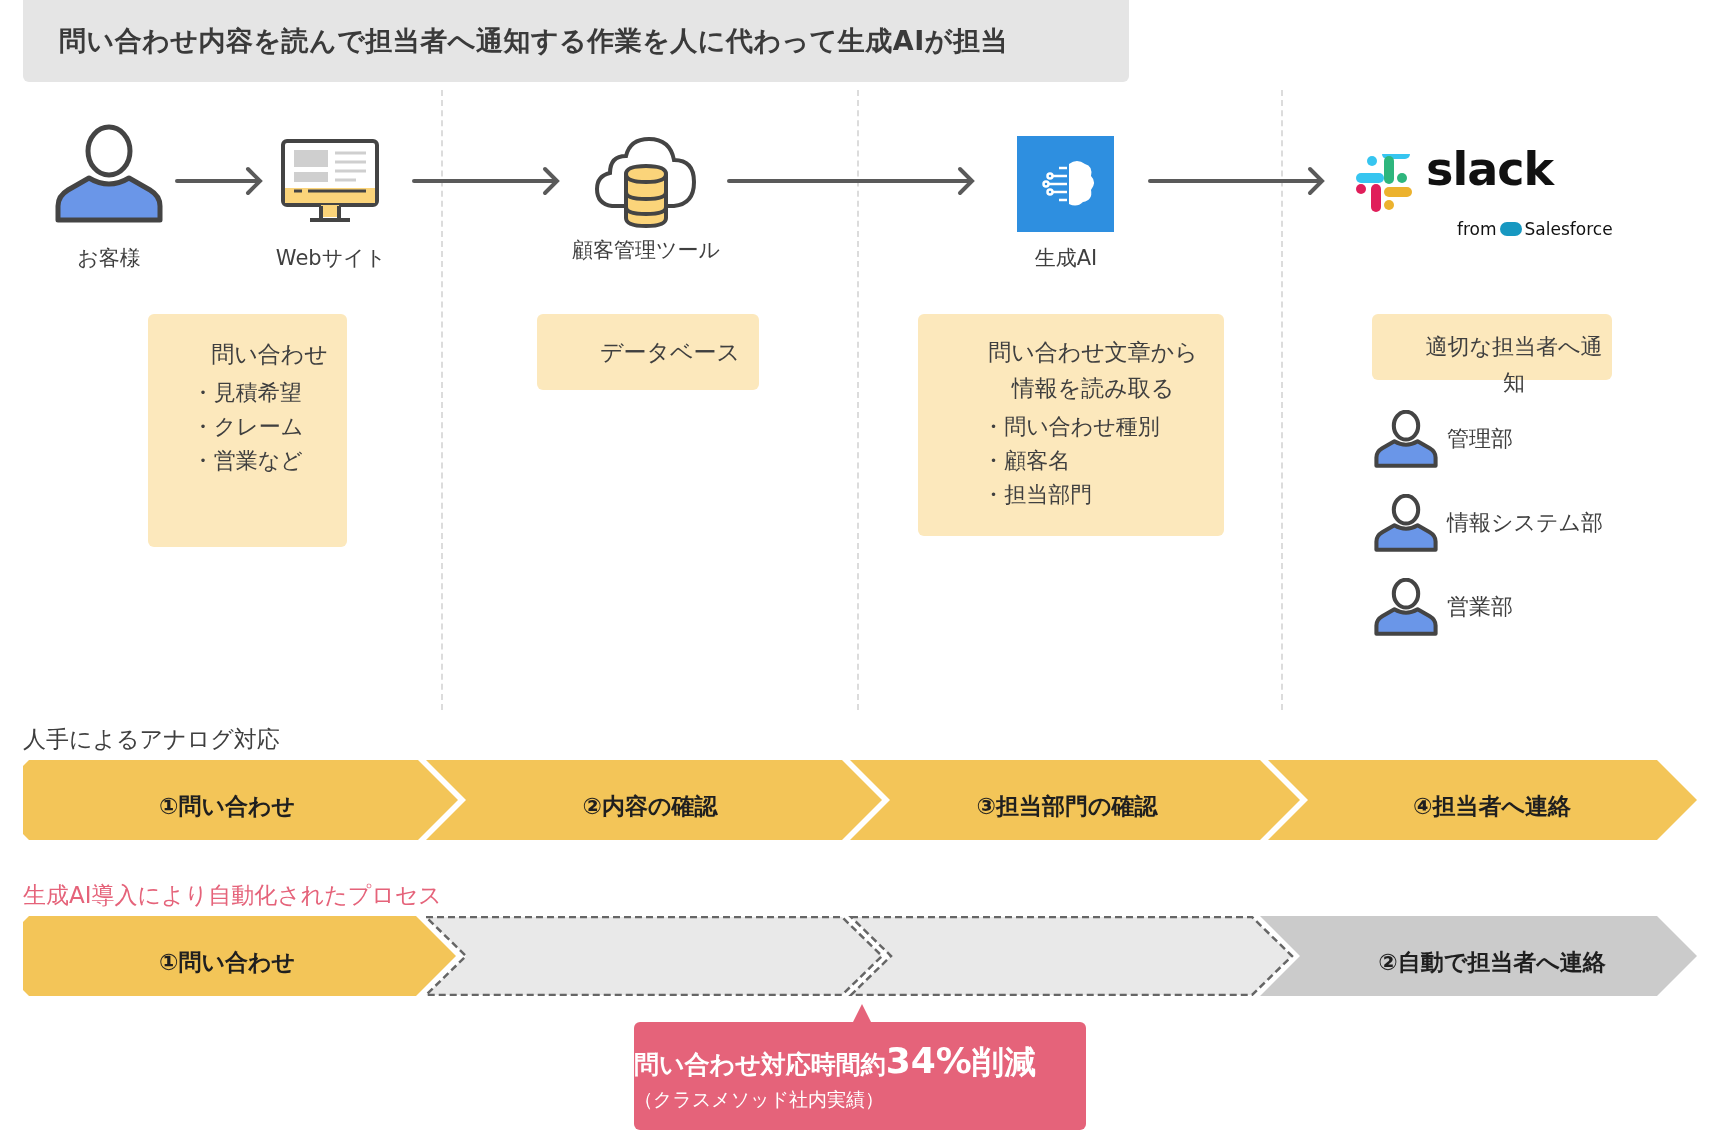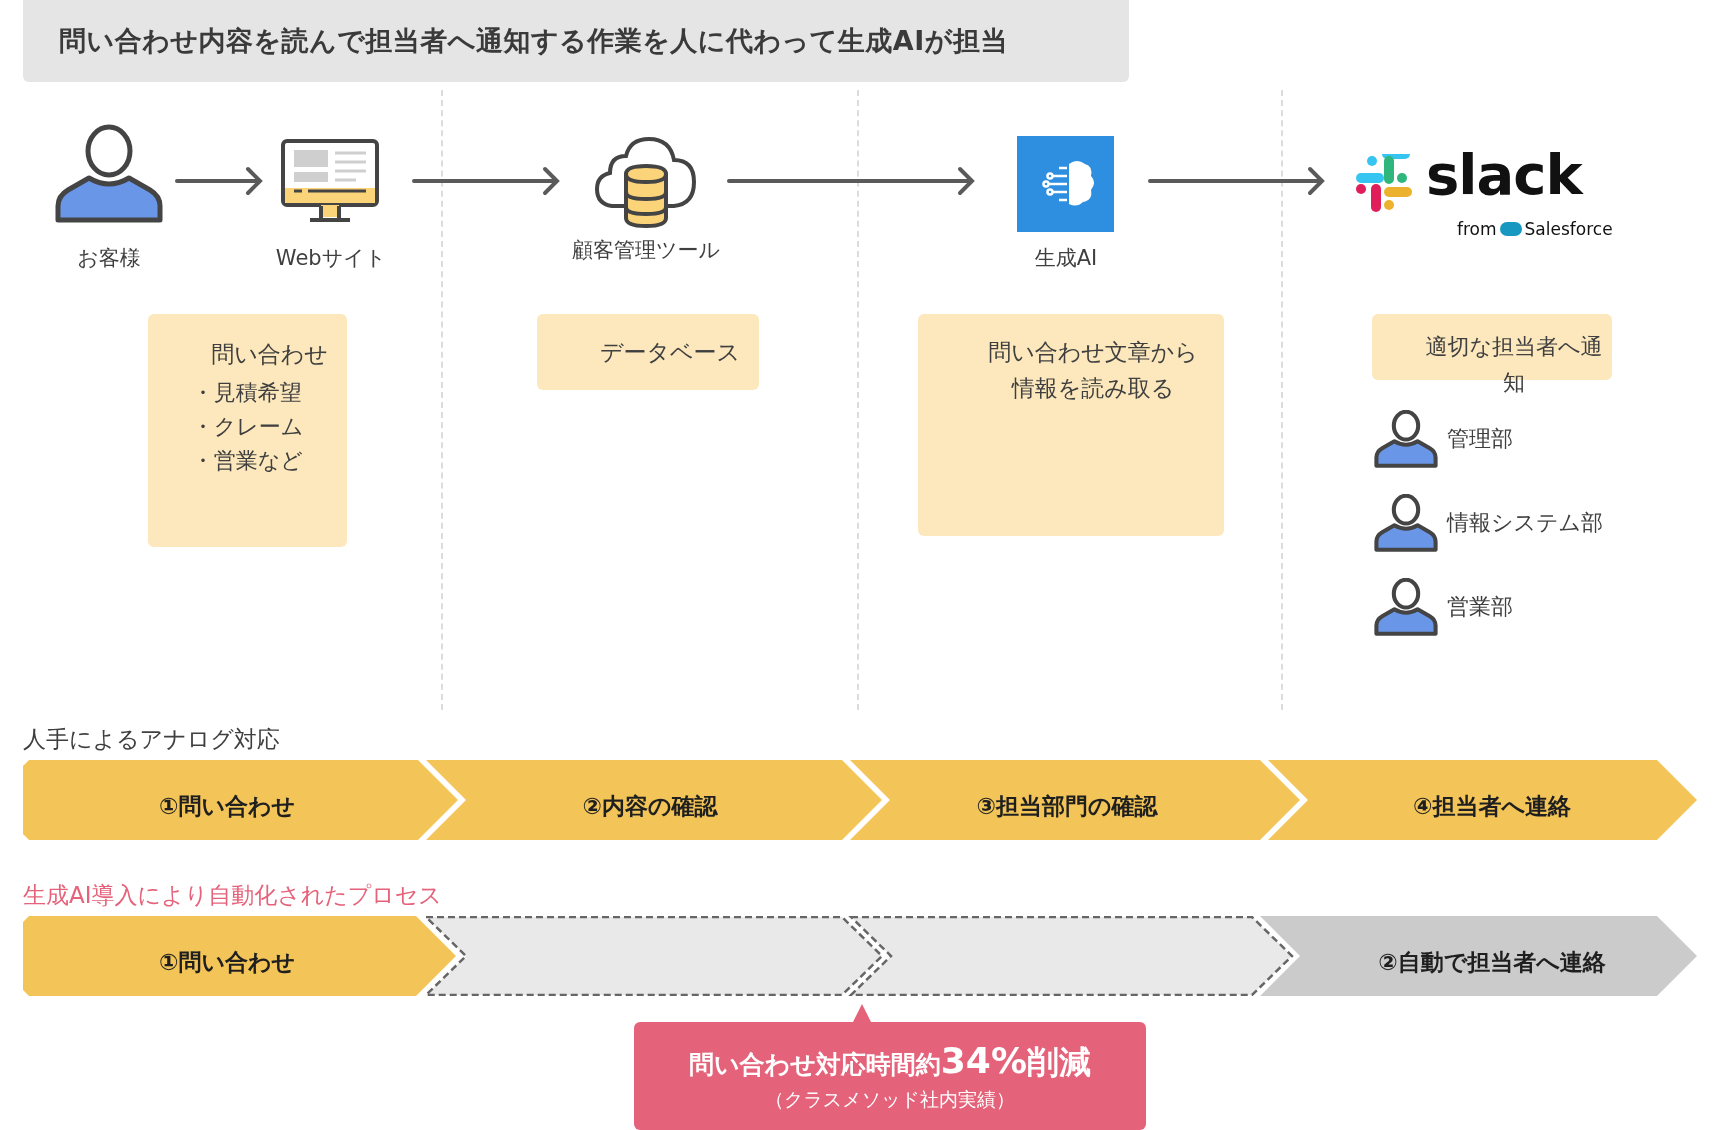--- a/index.html
+++ b/index.html
@@ -13,22 +13,22 @@
   .label { font-size:21px; color:#3f3f3f; text-align:center; white-space:nowrap; transform:translateX(-50%); }
   .note { background:#FCE8BC; border-radius:6px; box-sizing:border-box; text-align:center; color:#3f3f3f; }
   .note .head { font-size:23px; line-height:36px;padding-left:44px; }
   .note ul { list-style:none; margin:4px 0 0 0; padding:0; text-align:left; display:inline-block; }
   .note li { font-size:22px; line-height:34px; }
   .note li::before { content:"・"; }
   .dept { display:flex; align-items:center; }
   .dept .name { font-size:22px; margin-left:8px; color:#3f3f3f; }
   .section-h { font-size:23px; font-weight:normal; }
   .flow-text { position:absolute; font-size:23px; font-weight:bold; color:#1f1f1f; transform:translate(-50%,-50%); white-space:nowrap; }
-  .callout { left:634px; top:1022px; width:512px; height:108px; background:#E5637A; border-radius:6px;
-             color:#fff; text-align:center; box-sizing:border-box; padding-top:18px; }
+  .callout { left:634px; top:1022px; width:452px; height:108px; background:#E5637A; border-radius:6px;
+             color:#fff; text-align:left; box-sizing:border-box; padding-top:18px; }
   .callout .main { font-size:25px; font-weight:bold; }
   .callout .big { font-size:36px; }
   .callout .sub { font-size:19px; margin-top:2px; }
   .callout-pointer { left:853px; top:1004px; width:0; height:0; border-left:9px solid transparent; border-right:9px solid transparent; border-bottom:18px solid #E5637A; }
 </style>
 </head>
 <body>
 
 <div class="abs title-bar">
   <span>問い合わせ内容を読んで担当者へ通知する作業を人に代わって生成AIが担当</span>
@@ -122,21 +122,21 @@
     <rect x="24" y="2" width="10" height="28" rx="5" fill="#36C5F0" transform="rotate(90 29 16) translate(-16 -13)"></rect>
     <rect x="2" y="19" width="28" height="10" rx="5" fill="#36C5F0"></rect>
     <rect x="13" y="2" width="10" height="10" rx="5" fill="#36C5F0"></rect>
     <rect x="30" y="2" width="10" height="28" rx="5" fill="#2EB67D"></rect>
     <rect x="43" y="19" width="10" height="10" rx="5" fill="#2EB67D"></rect>
     <rect x="30" y="33" width="28" height="10" rx="5" fill="#ECB22E"></rect>
     <rect x="30" y="46" width="10" height="10" rx="5" fill="#ECB22E"></rect>
     <rect x="17" y="30" width="10" height="28" rx="5" fill="#E01E5A"></rect>
     <rect x="2" y="30" width="10" height="10" rx="5" fill="#E01E5A"></rect>
   </svg>
-  <div class="abs" style="left:72px;top:-8px;font-size:56px;font-weight:bold;color:#111;letter-spacing:-1px;">slack</div>
+  <div class="abs" style="left:72px;top:-8px;font-size:46px;font-weight:bold;color:#111;letter-spacing:-1px;">slack</div>
   <div class="abs" style="left:76px;top:69px;font-size:17px;color:#111;display:flex;align-items:center;white-space:nowrap;margin-left:27px;">
     <span>from</span>
     <span style="display:inline-block;width:22px;height:14px;background:#1798C1;border-radius:8px;margin:0 3px;"></span>
     <span>Salesforce</span>
   </div>
 </div>
 
 <div class="abs note" style="left:148px;top:314px;width:199px;height:233px;padding-top:22px;">
   <div class="head">問い合わせ</div>
   <ul>
@@ -146,20 +146,25 @@
   </ul>
 </div>
 
 <div class="abs note" style="left:537px;top:314px;width:222px;height:76px;padding-top:20px;">
   <div class="head">データベース</div>
 </div>
 
 <div class="abs note" style="left:918px;top:314px;width:306px;height:222px;padding-top:20px;">
   <div class="head">問い合わせ文章から</div>
   <div class="head">情報を読み取る</div>
+  <ul>
+    <li>問い合わせ種別</li>
+    <li>顧客名</li>
+    <li>担当部門</li>
+  </ul>
 </div>
 
 <div class="abs note" style="left:1372px;top:314px;width:240px;height:66px;padding-top:15px;">
   <div class="head" style="font-size:22px;">適切な担当者へ通知</div>
 </div>
 
 <div class="abs dept" style="left:1373px;top:410px;">
   <svg width="66" height="58" viewBox="0 0 110 100">
     <path d="M4,96 L4,82 Q4,72 14,66 L35,54 Q55,66 75,54 L96,66 Q106,72 106,82 L106,96 Z" fill="#6A96E8" stroke="#444" stroke-width="7" stroke-linejoin="round"></path>
     <ellipse cx="55" cy="27" rx="21" ry="24" fill="#fff" stroke="#444" stroke-width="7"></ellipse>

